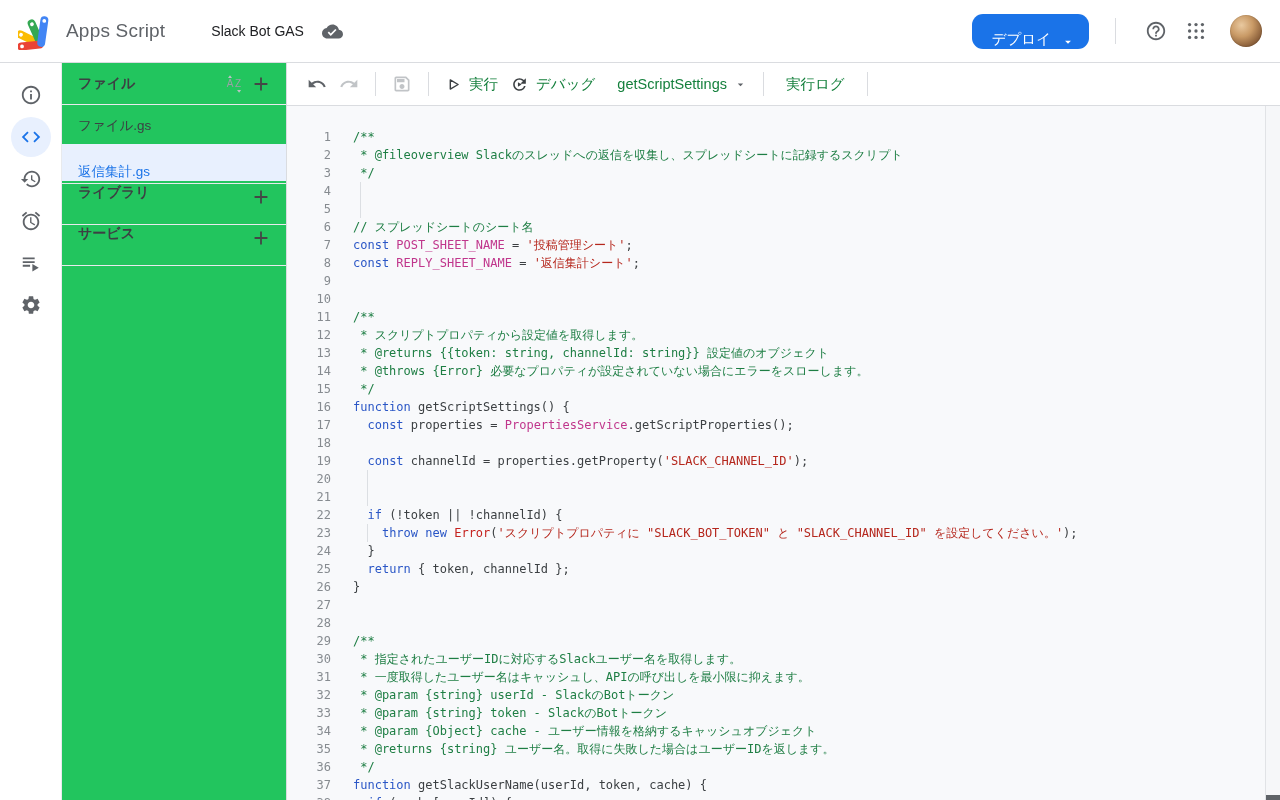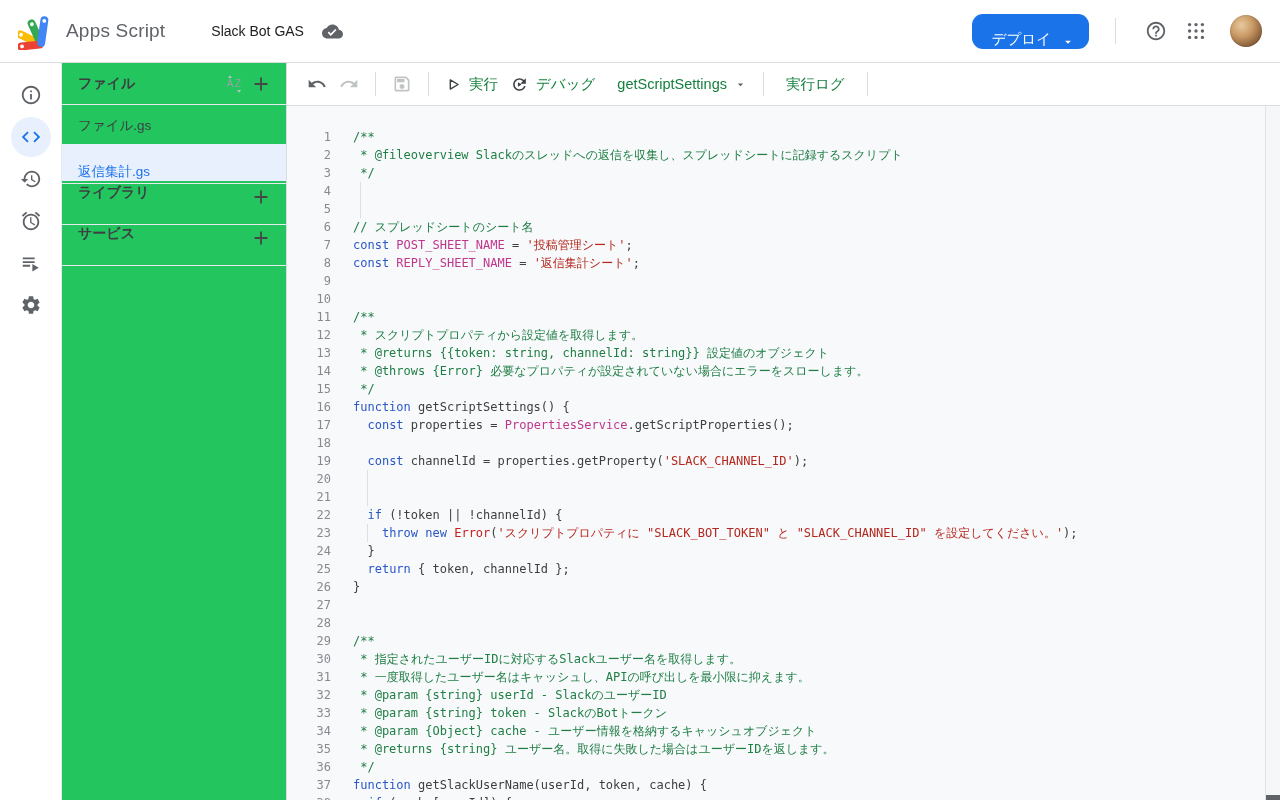--- a/index.html
+++ b/index.html
@@ -416,21 +416,21 @@
           <div class="cl">
             <span class="ln">30</span>
             <span class="code"><span class="tk-c"> * 指定されたユーザーIDに対応するSlackユーザー名を取得します。</span></span>
           </div>
           <div class="cl">
             <span class="ln">31</span>
             <span class="code"><span class="tk-c"> * 一度取得したユーザー名はキャッシュし、APIの呼び出しを最小限に抑えます。</span></span>
           </div>
           <div class="cl">
             <span class="ln">32</span>
-            <span class="code"><span class="tk-c"> * @param {string} userId - SlackのユーザーID</span></span>
+            <span class="code"><span class="tk-c"> * @param {string} userId - SlackのBotトークン</span></span>
           </div>
           <div class="cl">
             <span class="ln">33</span>
             <span class="code"><span class="tk-c"> * @param {string} token - SlackのBotトークン</span></span>
           </div>
           <div class="cl">
             <span class="ln">34</span>
             <span class="code"><span class="tk-c"> * @param {Object} cache - ユーザー情報を格納するキャッシュオブジェクト</span></span>
           </div>
           <div class="cl">

